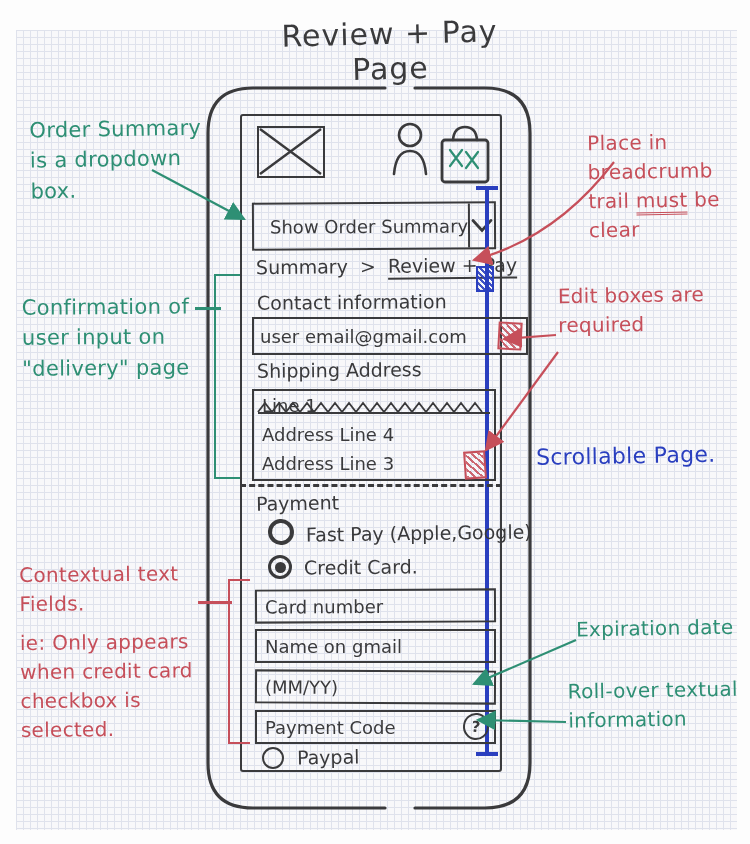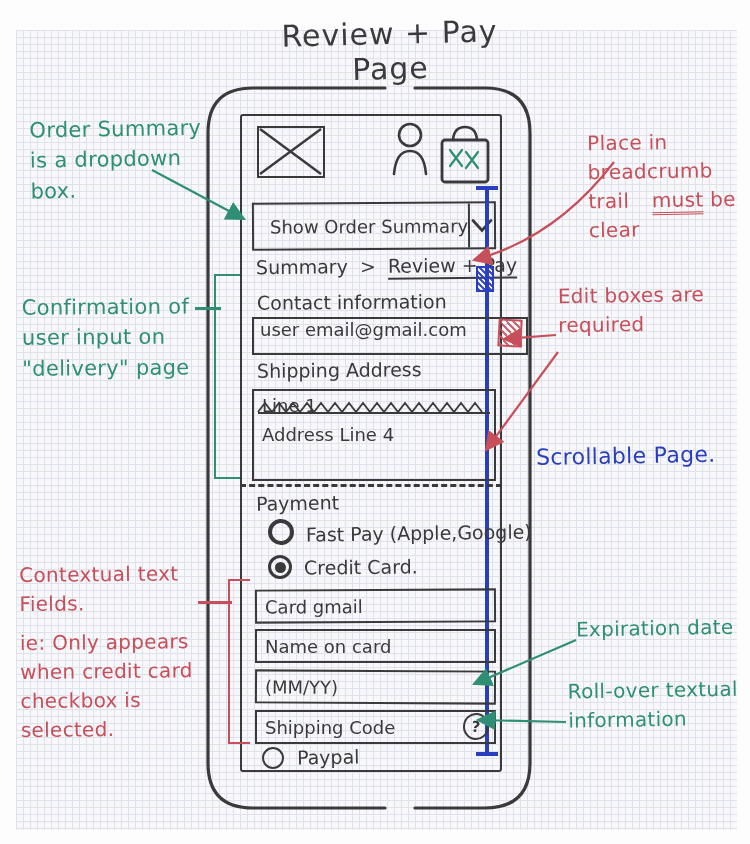--- a/index.html
+++ b/index.html
@@ -16,21 +16,21 @@
   .screen{left:240px;top:114px;width:262px;height:658px;border:2.5px solid #3a3a3c;border-radius:3px;box-sizing:border-box;}
   .imgph{left:257px;top:126px;width:68px;height:52px;border:2.5px solid #3a3a3c;box-sizing:border-box;}
   .dropdown{left:252px;top:202px;width:244px;height:48px;border:2.8px solid #3a3a3c;box-sizing:border-box;
             display:flex;align-items:center;padding-left:8px;background:transparent;transform:rotate(-.3deg);}
   .dropdown .lbl{flex:1;font-size:18px;margin-left:8px;white-space:nowrap;}
   .chevbox{width:40px;height:100%;border-left:2.5px solid #3a3a3c;display:flex;align-items:center;justify-content:center;box-sizing:border-box;}
   .crumb{left:256px;top:255px;width:238px;font-size:19px;white-space:nowrap;transform:rotate(-.6deg);}
   .crumb .cur{border-bottom:2.2px solid #3a3a3c;padding-bottom:1px;}
   .label{font-size:19px;white-space:nowrap;}
   .editbox{left:252px;top:317px;width:276px;height:38px;border:2.6px solid #3a3a3c;box-sizing:border-box;
-           display:flex;align-items:flex-start;padding-left:6px;}
+           display:flex;align-items:center;padding-left:6px;}
   .editbox .val{flex:1;font-size:18px;white-space:nowrap;}
   .redsq{width:24px;height:28px;border:2.5px solid #c64f5a;box-sizing:border-box;margin-right:4px;
     background:repeating-linear-gradient(45deg,rgba(198,79,90,.85) 0 2px,transparent 2px 5px);transform:rotate(3deg);}
   .addr{left:252px;top:389px;width:244px;height:92px;border:2.6px solid #3a3a3c;box-sizing:border-box;}
   .addr .row{position:relative;height:29px;display:flex;align-items:center;padding-left:8px;font-size:18px;}
   .addr .redsq2{position:absolute;right:8px;top:2px;width:22px;height:28px;border:2.5px solid #c64f5a;box-sizing:border-box;
     background:repeating-linear-gradient(45deg,rgba(198,79,90,.85) 0 2px,transparent 2px 5px);transform:rotate(-4deg);}
   .dashsep{left:240px;top:484px;width:262px;height:0;border-top:3px dashed #3a3a3c;}
   .radio{border-radius:50%;box-sizing:border-box;border:3px solid #3a3a3c;}
   .radio.sel{display:flex;align-items:center;justify-content:center;}
@@ -47,21 +47,21 @@
   
   .note{line-height:1.45;letter-spacing:.3px;}
   .g{color:#2e8f74;} .r{color:#c64f5a;} .b{color:#2a3fbf;}
   .bracket{box-sizing:border-box;}
   .bracket.green{left:214px;top:274px;width:26px;height:205px;border-left:2.5px solid #2e8f74;
      border-top:2.5px solid #2e8f74;border-bottom:2.5px solid #2e8f74;}
   .tick-green{left:195px;top:307px;width:26px;height:3px;background:#2e8f74;}
   .bracket.red{left:228px;top:579px;width:22px;height:165px;border-left:2.5px solid #c64f5a;
      border-top:2.5px solid #c64f5a;border-bottom:2.5px solid #c64f5a;}
   .tick-red{left:198px;top:601px;width:34px;height:3px;background:#c64f5a;}
-  .emph{border-bottom:3px double #c64f5a;margin-left:16px;}
+  .emph{border-bottom:3px double #c64f5a;}
   svg{display:block;}
   .overlay{pointer-events:none;}
 </style>
 </head>
 <body>
 
 <div id="stage">
   <div class="paper abs"></div>
 
   <div class="abs title hand">Review + Pay Page</div>
@@ -120,45 +120,49 @@
     <div class="row">
       <span class="hand">Line 1</span>
       <svg style="position:absolute;left:2px;top:2px;" width="236" height="26" viewBox="0 0 236 26">
         <path d="M2 19 l7 -9 l7 9 l7 -9 l7 9 l7 -9 l7 9 l7 -9 l7 9 l7 -9 l7 9 l7 -9 l7 9 l7 -9 l7 9 l7 -9 l7 9 l7 -9 l7 9 l7 -9 l7 9 l7 -9 l7 9 l7 -9 l7 9 l7 -9 l7 9 l7 -9 l7 9 l7 -9 l7 9 l7 -9 l7 9" fill="none" stroke="#3a3a3c" stroke-width="1.8"></path>
         <path d="M2 20 H234" stroke="#3a3a3c" stroke-width="2.2"></path>
       </svg>
     </div>
     <div class="row">
       <span class="hand">Address Line 4</span>
     </div>
+    <div class="row">
+      <span class="hand">Address Line 3</span>
+      <span class="redsq2"></span>
+    </div>
   </div>
 
   <div class="abs dashsep"></div>
 
   <div class="abs label hand" style="left:256px;top:492px;transform:rotate(-1deg);">Payment</div>
 
   <div class="abs radio" style="left:268px;top:519px;width:26px;height:26px;border-width:4px;transform:rotate(-6deg);"></div>
   <div class="abs label hand" style="left:306px;top:522px;transform:rotate(-.8deg);">Fast Pay (Apple,Google)</div>
 
   <div class="abs radio sel" style="left:268px;top:555px;width:24px;height:24px;">
       <span class="dot"></span>
     </div>
   <div class="abs label hand" style="left:304px;top:556px;transform:rotate(-.6deg);">Credit Card.</div>
 
   <div class="abs field" style="top:589px;transform:rotate(-.3deg);">
-    <span class="hand">Card gmail</span>
+    <span class="hand">Card number</span>
   </div>
   <div class="abs field" style="top:629px;">
-    <span class="hand">Name on card</span>
+    <span class="hand">Name on gmail</span>
   </div>
   <div class="abs field" style="top:670px;transform:rotate(.3deg);">
     <span class="hand">(MM/YY)</span>
   </div>
   <div class="abs field" style="top:710px;">
-    <span class="hand">Shipping Code</span>
+    <span class="hand">Payment Code</span>
     <span class="help hand">?</span>
   </div>
 
   <div class="abs radio" style="left:262px;top:747px;width:22px;height:22px;border-width:2.6px;"></div>
   <div class="abs label hand" style="left:297px;top:746px;transform:rotate(-1deg);">Paypal</div>
 
   <div class="abs bracket green"></div>
   <div class="abs tick-green"></div>
   <div class="abs bracket red"></div>
   <div class="abs tick-red"></div>

